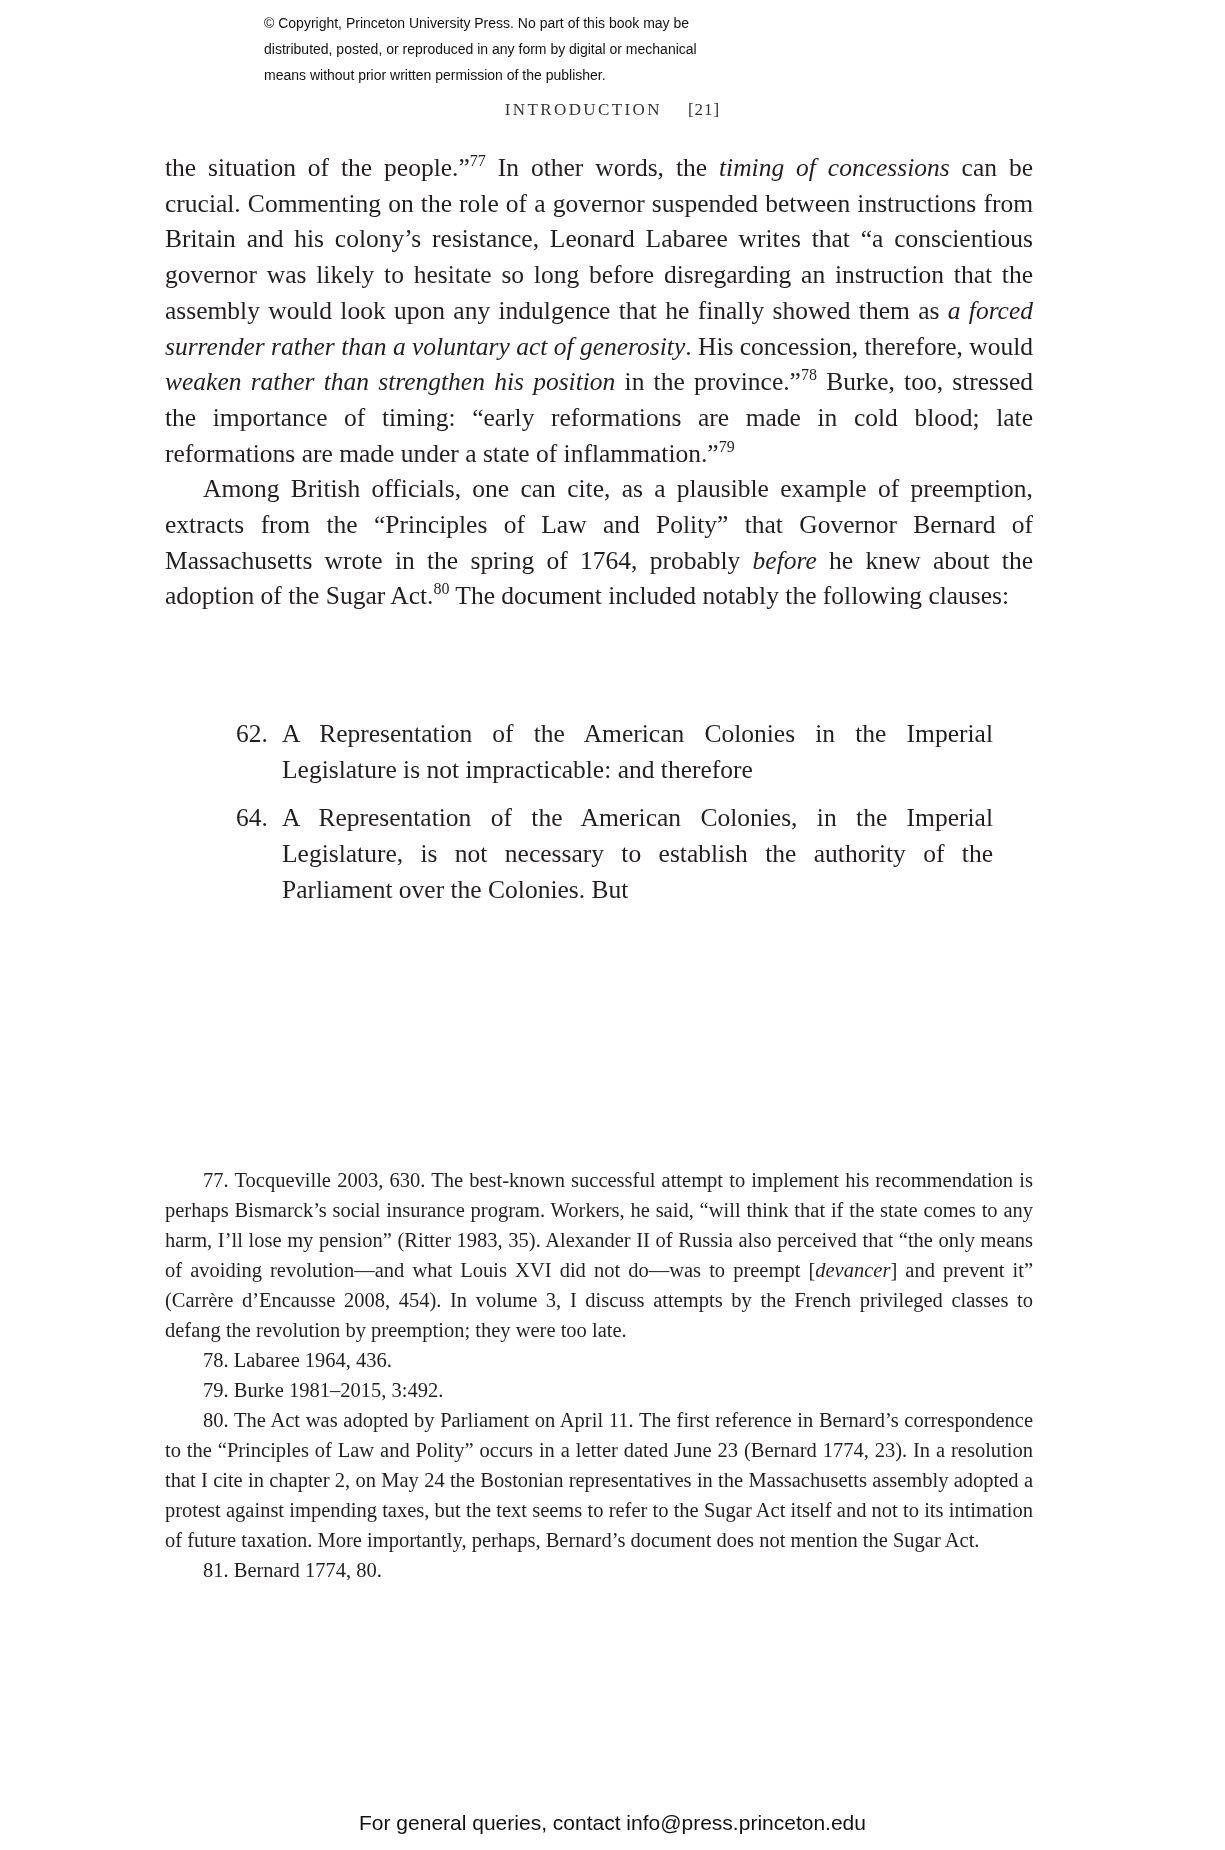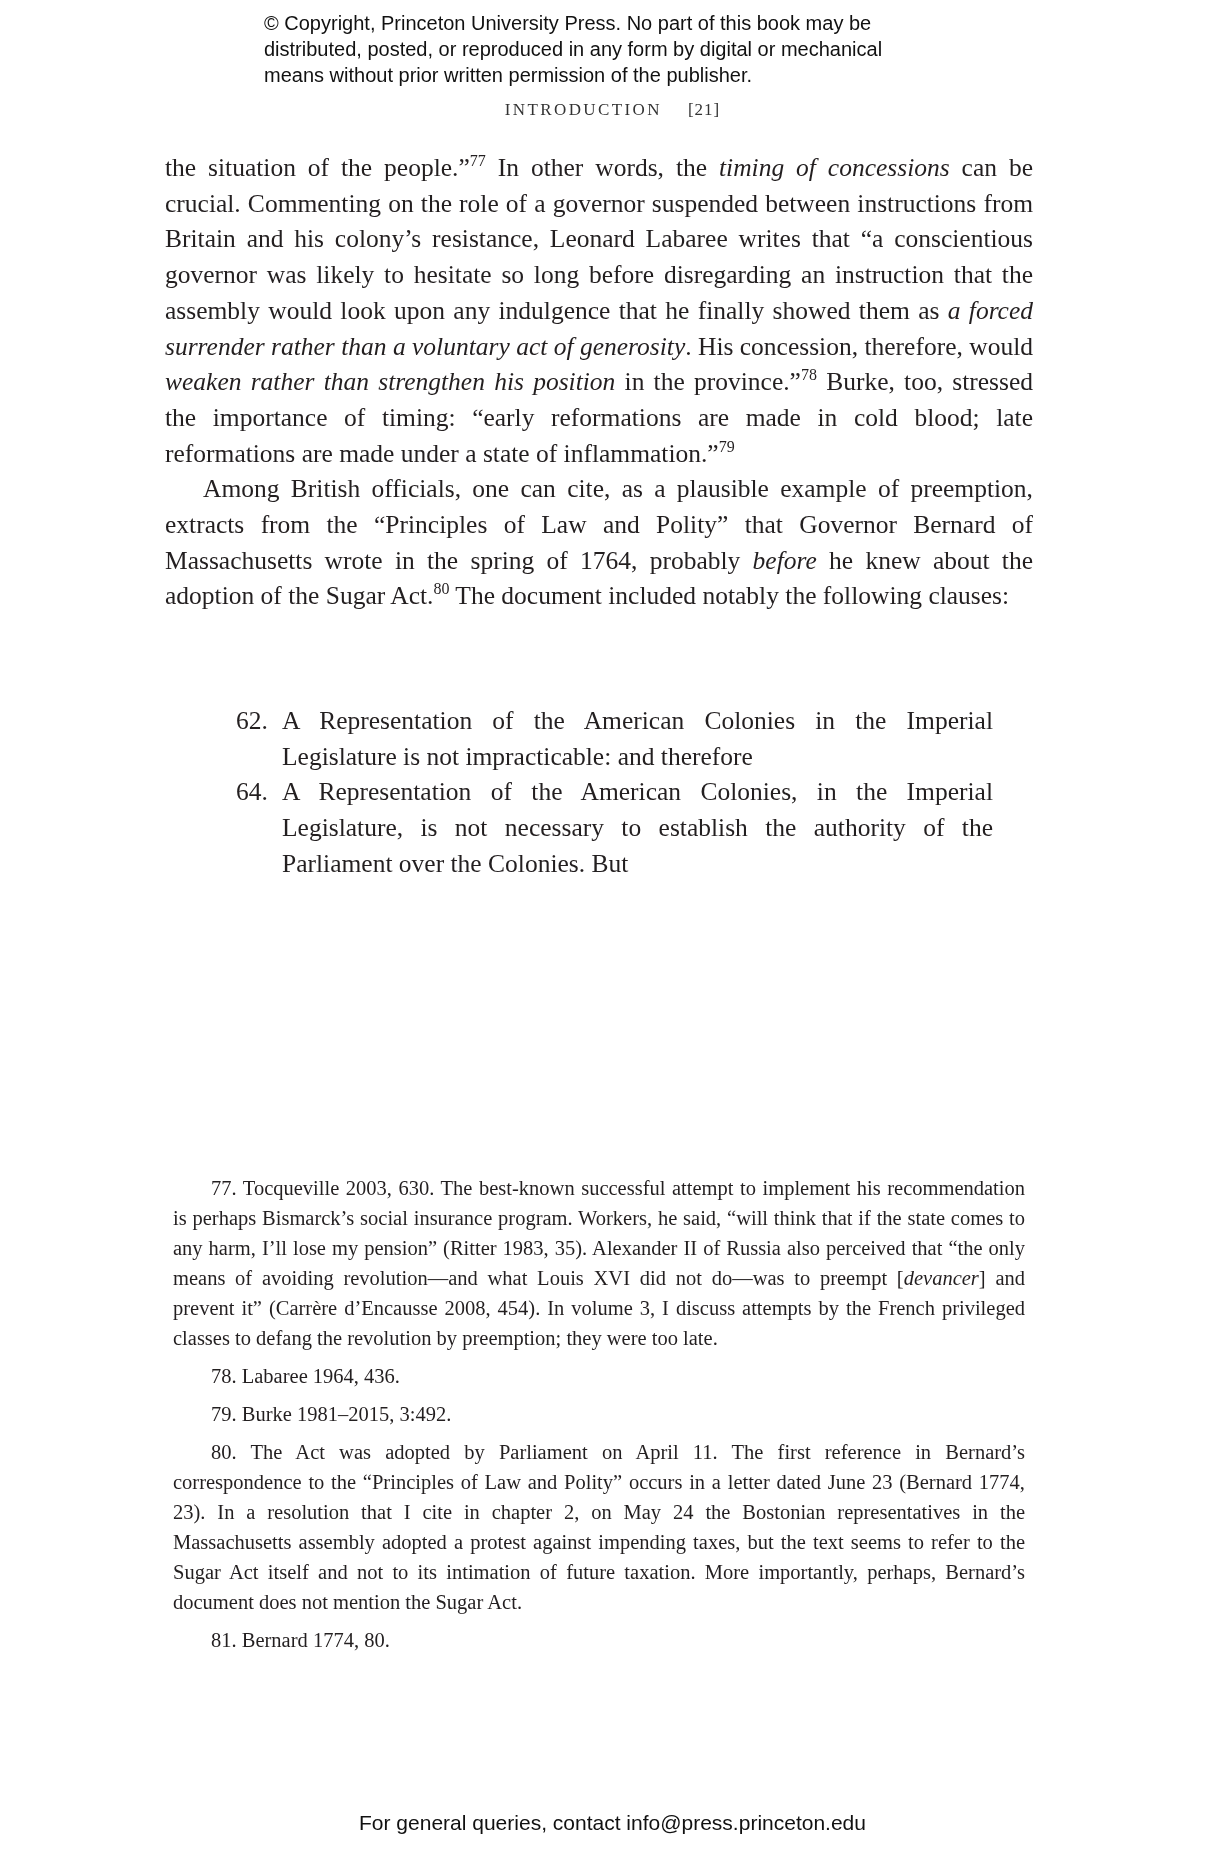--- a/index.html
+++ b/index.html
@@ -1,46 +1,46 @@
 <!DOCTYPE html>
 <html><head>
 <meta charset="utf-8">
 <style>
   html, body { margin: 0; padding: 0; background: #ffffff; }
   body { width: 1225px; height: 1850px; position: relative; overflow: hidden; color: #231f20; }
   .copyright {
     position: absolute; left: 264px; top: 10px; width: 720px;
-    font-family: "Liberation Sans", sans-serif; font-size: 20px; line-height: 26px; color: #111;
+    font-family: "Liberation Sans", sans-serif; font-size: 14px; line-height: 26px; color: #111;
   }
   .running-head {
     position: absolute; left: 0; width: 1225px; top: 100px; text-align: center;
     font-family: "Liberation Serif", serif; font-size: 17px; letter-spacing: 2.4px; color: #333;
   }
   .running-head .folio { margin-left: 26px; letter-spacing: 1px; }
   .body-text {
     position: absolute; left: 165px; top: 150px; width: 868px;
     font-family: "Liberation Serif", serif; font-size: 25.5px; line-height: 35.7px; color: #231f20;
     text-align: justify;
   }
   .body-text p { margin: 0; }
   .body-text p.indent { text-indent: 38px; }
   sup { font-size: 16px; line-height: 0; vertical-align: 10px; }
   .clauses {
     position: absolute; left: 236px; top: 703px; width: 757px;
     font-family: "Liberation Serif", serif; font-size: 25.5px; line-height: 35.7px; color: #231f20;
     list-style: none; margin: 0; padding: 0;
   }
-  .clause { position: relative; padding-left: 46px; text-align: justify; }
+  .clause { position: relative; padding-left: 46px; text-align: justify; margin-top: 13px; }
   .clause .num { position: absolute; left: 0; top: 0; }
   .footnotes {
     position: absolute; left: 165px; top: 1165px; width: 868px;
     font-family: "Liberation Serif", serif; font-size: 20.5px; line-height: 30px; color: #231f20;
     text-align: justify;
   }
-  .footnote { margin: 8px; text-indent: 38px; }
+  .footnote { margin: 0; text-indent: 38px; }
   .footer {
     position: absolute; left: 0; width: 1225px; top: 1811px; text-align: center;
     font-family: "Liberation Sans", sans-serif; font-size: 21px; color: #111;
   }
 </style>
 </head>
 <body>
 
 <div class="copyright">
   <div>© Copyright, Princeton University Press. No part of this book may be</div>

